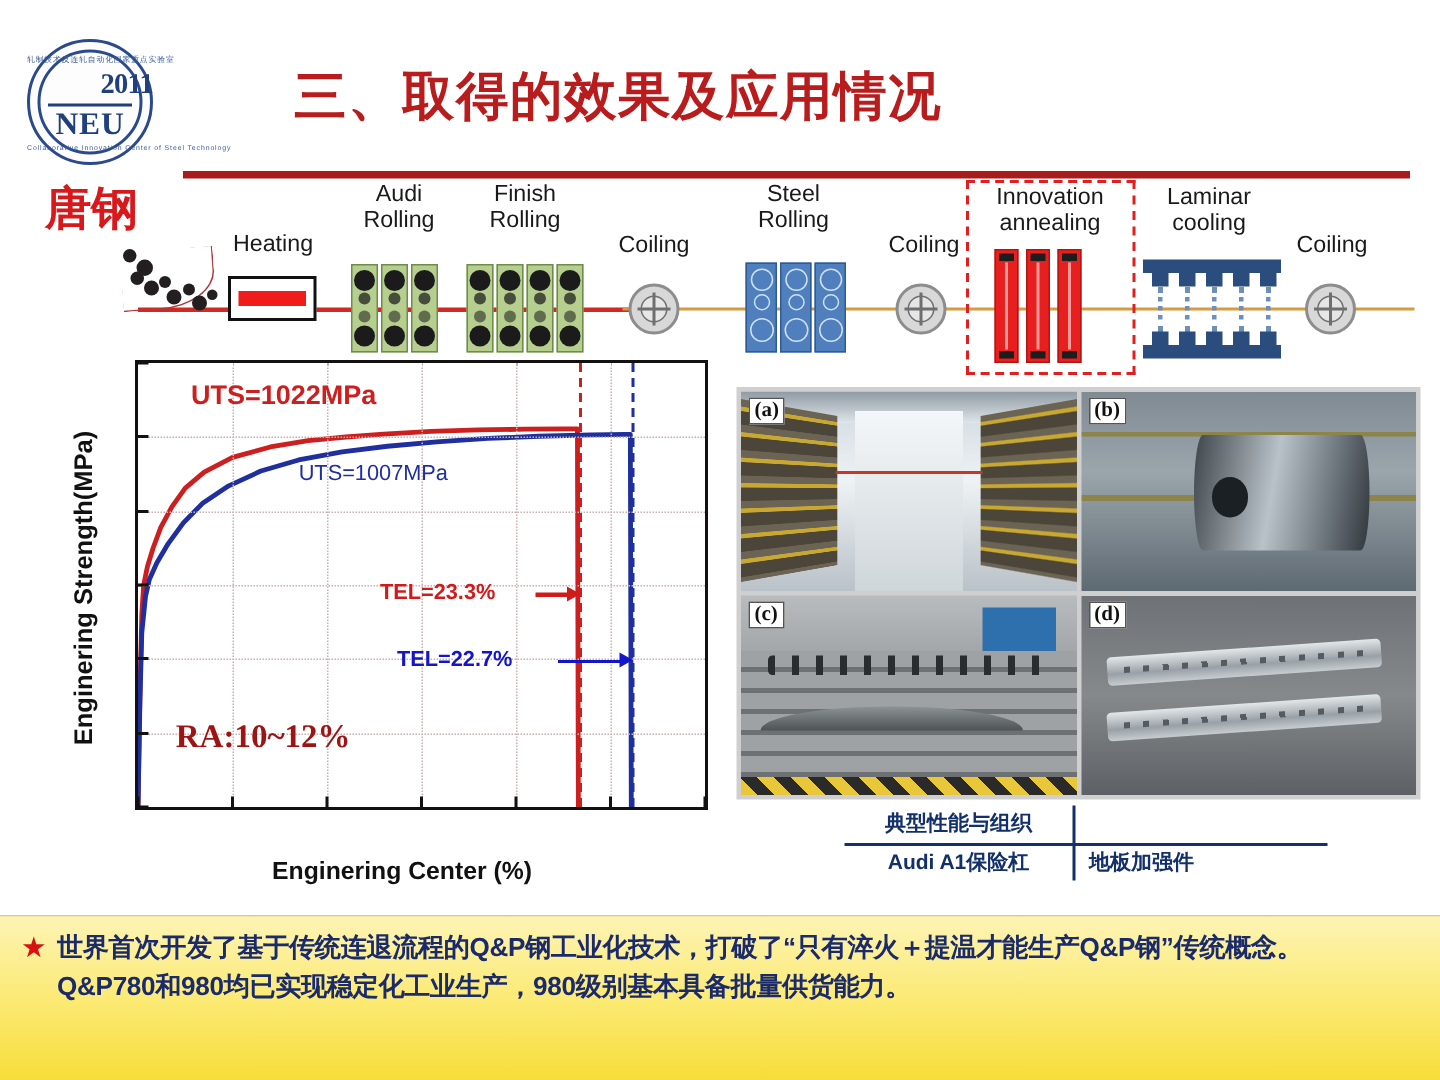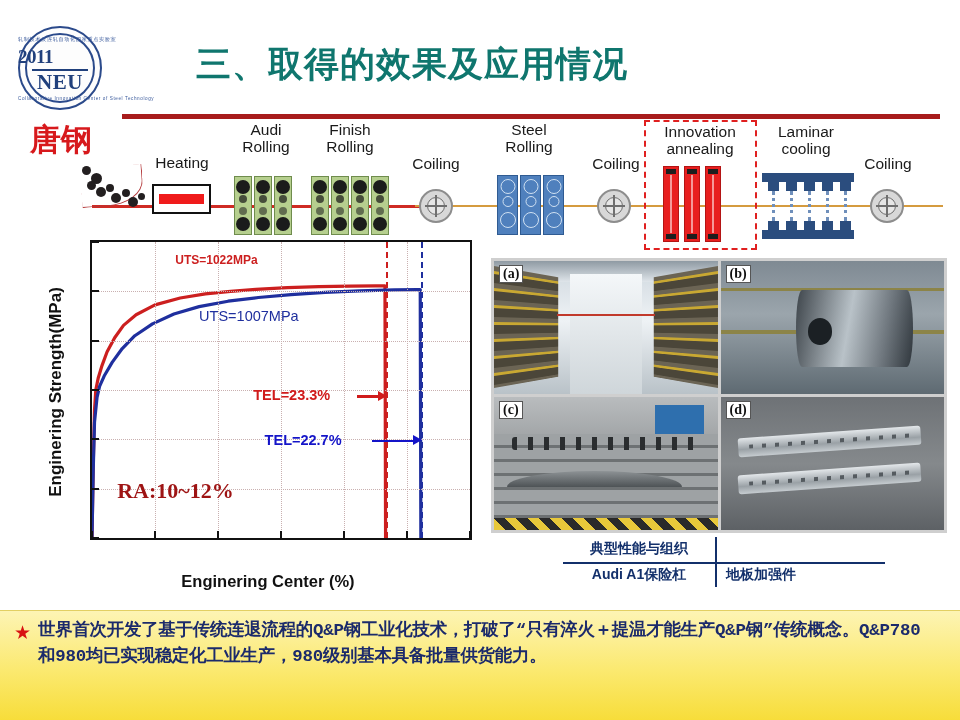--- a/index.html
+++ b/index.html
@@ -23,21 +23,21 @@
     border: 2px solid #2b4a8b;
     background: #fdfdfd;
   }
   .logo .ring2 {
     position: absolute; inset: 7px;
     border-radius: 50%;
     border: 2px solid #2b4a8b;
   }
   .logo .year {
     position: absolute; left: 0; right: 0; top: 20px;
-    text-align: left;
+    text-align: right;
     font-family: "Liberation Serif", serif;
     font-weight: bold; font-size: 19px; color: #20407c;
     letter-spacing: -0.5px;
   }
   .logo .bar {
     position: absolute; left: 14px; right: 14px; top: 43px;
     height: 2px; background: #20407c;
   }
   .logo .neu {
     position: absolute; left: 0; right: 0; top: 44px;
@@ -50,21 +50,21 @@
     position: absolute; left: 0; right: 0;
     text-align: center;
     font-size: 5.2px; color: #3a5a9c; letter-spacing: 0.6px;
     white-space: nowrap;
   }
   .logo .arc-top { top: 10px; }
   .logo .arc-bot { bottom: 9px; font-size: 4.6px; }
 
   .page-title {
     position: absolute; left: 196px; top: 41px;
-    font-size: 35px; font-weight: bold; color: #0f766e;
+    font-size: 35px; font-weight: bold; color: #b91c1c;
     letter-spacing: 1px;
     font-family: "DejaVu Sans", "Liberation Sans", sans-serif;
   }
   .title-rule {
     position: absolute; left: 122px; top: 114px;
     width: 818px; height: 5px; background: #a81c1c;
   }
 
   
   .flow { position: absolute; left: 0; top: 118px; width: 960px; height: 128px; }
@@ -193,21 +193,21 @@
   .plot {
     position: absolute; left: 82px; top: 8px; width: 382px; height: 300px;
     border: 2.2px solid #111; background: #fff; overflow: hidden;
   }
   .gridv, .gridh { position: absolute; background: #e0c9c9; }
   .gridv { width: 1px; top: 0; bottom: 0; border-left: 1px dotted #c9b0b0; background: none; }
   .gridh { height: 1px; left: 0; right: 0; border-top: 1px dotted #c9b0b0; background: none; }
   .ytickmark { position: absolute; left: 0; width: 7px; height: 2px; background: #111; }
   .xtickmark { position: absolute; bottom: 0; width: 2px; height: 7px; background: #111; }
   .ann { position: absolute; font-weight: bold; white-space: nowrap; }
-  .ann-uts1 { font-size: 12px; color: #cc1f1f; margin-left: 48px; }
+  .ann-uts1 { font-size: 18px; color: #cc1f1f; }
   .ann-uts2 { font-size: 14.5px; color: #1f2f9e; font-weight: normal; }
   .ann-tel1 { font-size: 14.5px; color: #d01b1b; }
   .ann-tel2 { font-size: 14.5px; color: #1414c8; }
   .ann-ra {
     font-size: 22px; color: #9e1414;
     font-family: "Liberation Serif", serif; font-weight: bold;
   }
   .arrow-line { position: absolute; height: 2.4px; }
   .arrow-head {
     position: absolute; width: 0; height: 0;
@@ -327,21 +327,21 @@
     border-top: 1.5px solid #e2cf62;
   }
   .callout .star {
     position: absolute; left: 14px; top: 12px;
     color: #d81212; font-size: 19px; line-height: 1;
   }
   .callout .body {
     position: absolute; left: 38px; right: 28px; top: 7px;
     font-size: 17.4px; font-weight: bold; color: #1b2a6b;
     line-height: 1.52; letter-spacing: -0.2px;
-    font-family: Liberation Mono, monospace;
+    font-family: Liberation Sans, sans-serif;
   }
 </style>
 </head>
 <body>
 
 <div class="slide">
 
   <div class="logo">
     <div class="ring"></div>
     <div class="ring2"></div>

